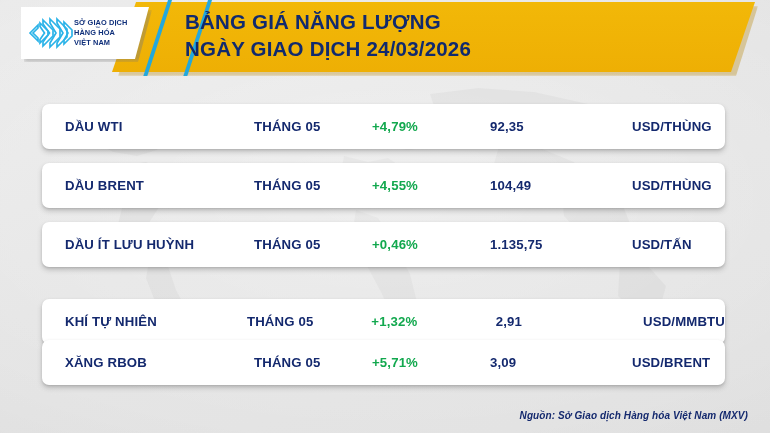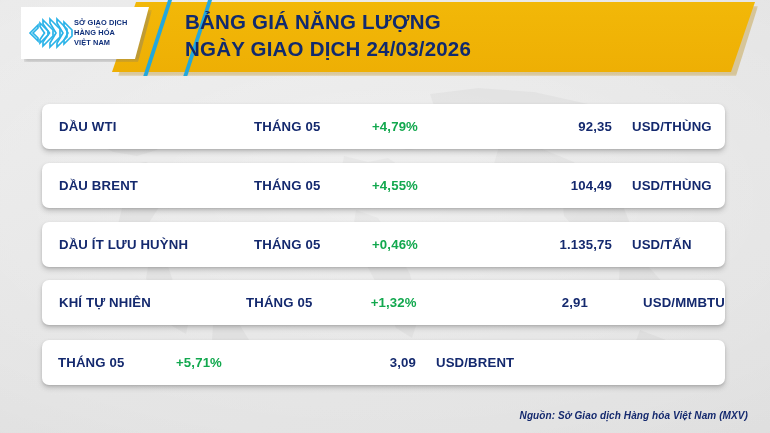--- a/index.html
+++ b/index.html
@@ -135,24 +135,24 @@
     background: #ffffff;
     border-radius: 7px;
     box-shadow: 0 3px 5px rgba(90,90,90,0.30), 0 1px 2px rgba(90,90,90,0.18);
     display: flex;
     align-items: center;
     color: #14296e;
     font-weight: bold;
     font-size: 13.2px;
     letter-spacing: 0.15px;
   }
-  .c-name   { width: 196px; padding-left: 17px; box-sizing: border-box; }
+  .c-name   { width: 196px; padding-left: 23px; box-sizing: border-box; }
   .c-month  { width: 118px; margin-left: 16px; }
   .c-change { width: 118px; color: #12a84e; }
-  .c-price  { width: 122px; text-align: right; }
+  .c-price  { width: 122px; }
   .c-unit   { flex: 1; padding-left: 20px; box-sizing: border-box; }
 
   
   .source {
     position: absolute;
     right: 22px; bottom: 12px;
     color: #14296e;
     font-size: 10px;
     font-weight: bold;
     font-style: italic;
@@ -237,29 +237,30 @@
     </div>
 
     <div class="row" style="top:144px;">
       <div class="c-name">DẦU ÍT LƯU HUỲNH</div>
       <div class="c-month">THÁNG 05</div>
       <div class="c-change">+0,46%</div>
       <div class="c-price">1.135,75</div>
       <div class="c-unit">USD/TẤN</div>
     </div>
 
-    <div class="row" style="top:202px;gap:35px;">
+    <div class="row" style="top:221px;gap:35px;">
       <div class="c-name">KHÍ TỰ NHIÊN</div>
       <div class="c-month">THÁNG 05</div>
       <div class="c-change">+1,32%</div>
       <div class="c-price">2,91</div>
       <div class="c-unit">USD/MMBTU</div>
     </div>
 
     <div class="row" style="top:262px;">
+      <div class="c-name">XĂNG RBOB</div>
       <div class="c-month">THÁNG 05</div>
       <div class="c-change">+5,71%</div>
       <div class="c-price">3,09</div>
       <div class="c-unit">USD/BRENT</div>
     </div>
 
   </div>
 
   <div class="source">Nguồn: Sở Giao dịch Hàng hóa Việt Nam (MXV)</div>
 

